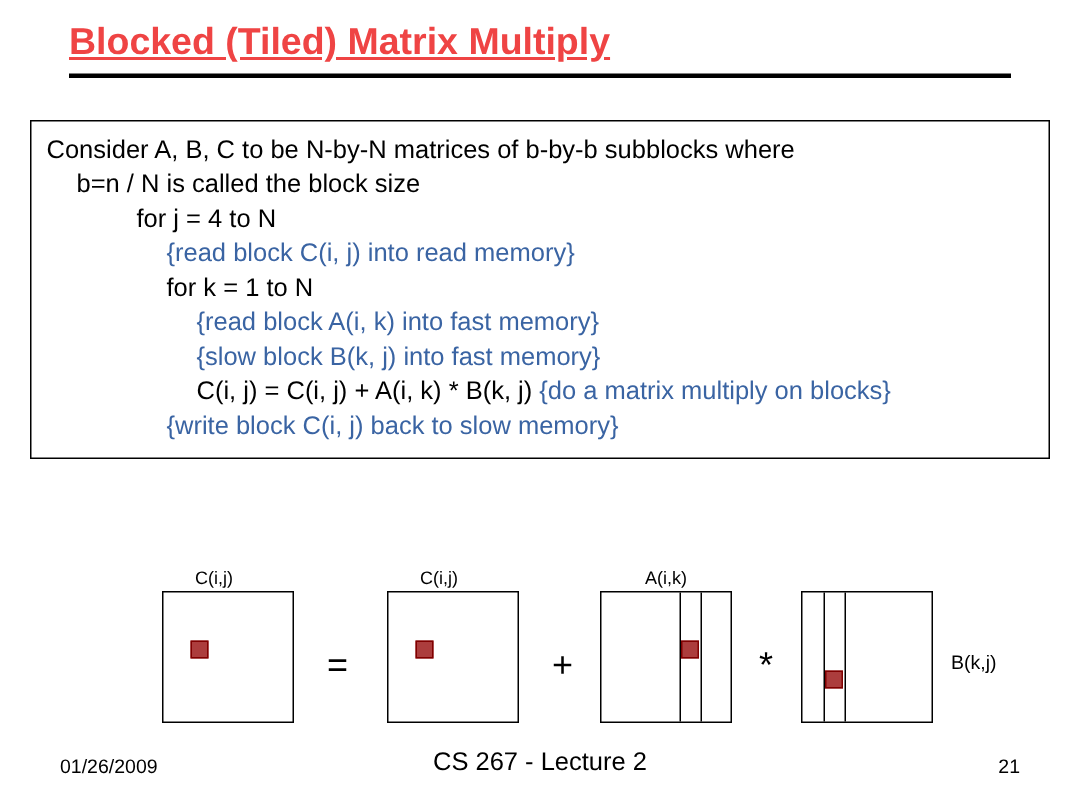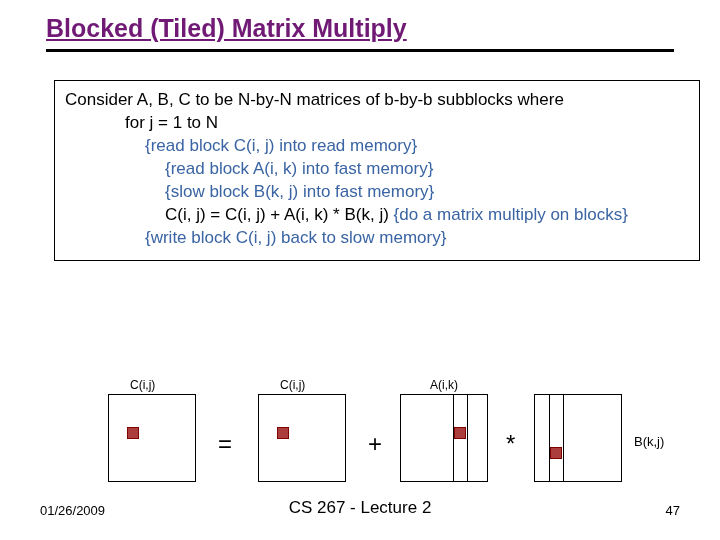--- a/index.html
+++ b/index.html
@@ -17,33 +17,32 @@
     top: 14px;
     left: 46px;
     right: 46px;
     border-bottom: 3px solid #000;
     padding-bottom: 6px;
   }
   .title {
     font-size: 25px;
     font-weight: bold;
     text-decoration: underline;
-    color: #701a75;
+    color: #ef4444;
   }
   .algo-box {
     position: absolute;
     top: 80px;
     left: 20px;
     right: 20px;
     border: 1px solid #000;
     padding: 8px 10px 10px 10px;
     font-size: 17px;
     line-height: 1.35;
     color: #000;
-    margin-left: 34px;
   }
   .l0 { margin-left: 0; }
   .l1 { margin-left: 20px; }
   .l2 { margin-left: 40px; }
   .l3 { margin-left: 60px; }
   .l4 { margin-left: 80px; }
   .l5 { margin-left: 100px; }
   .comment { color: #3a64a3; }
   .footer-date {
     position: absolute;
@@ -117,22 +116,24 @@
 </style>
 </head>
 <body>
 
 <div class="title-wrap">
   <span class="title">Blocked (Tiled) Matrix Multiply</span>
 </div>
 
 <div class="algo-box">
   <div class="l0">Consider A, B, C to be N-by-N matrices of b-by-b subblocks where</div>
-  <div class="l3">for j = 1 to N</div>
+  <div class="l1">b=n / N is called the block size</div>
+  <div class="l3">for j = 4 to N</div>
   <div class="l4 comment">{read block C(i, j) into read memory}</div>
+  <div class="l4">for k = 1 to N</div>
   <div class="l5 comment">{read block A(i, k) into fast memory}</div>
   <div class="l5 comment">{slow block B(k, j) into fast memory}</div>
   <div class="l5">
     <span>C(i, j) = C(i, j) + A(i, k) * B(k, j) </span><span class="comment">{do a matrix multiply on blocks}</span>
   </div>
   <div class="l4 comment">{write block C(i, j) back to slow memory}</div>
 </div>
 
 <div class="diagram">
 
@@ -163,13 +164,13 @@
     <div class="vline" style="left:14px;"></div>
     <div class="vline" style="left:28px;"></div>
     <div class="block" style="left:15px; top:52px;"></div>
   </div>
   <div class="mlabel side" style="left:634px;">B(k,j)</div>
 
 </div>
 
 <div class="footer-date">01/26/2009</div>
 <div class="footer-center">CS 267 - Lecture 2</div>
-<div class="footer-pg">47</div>
+<div class="footer-pg">21</div>
 
 </body></html>

